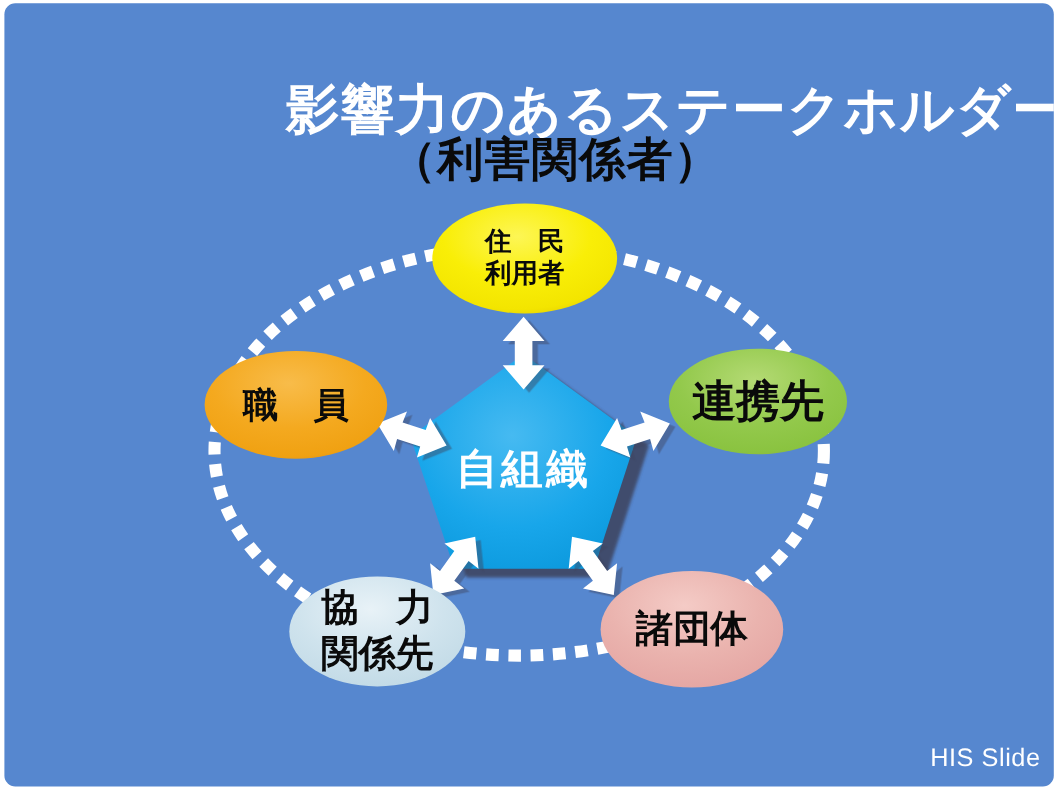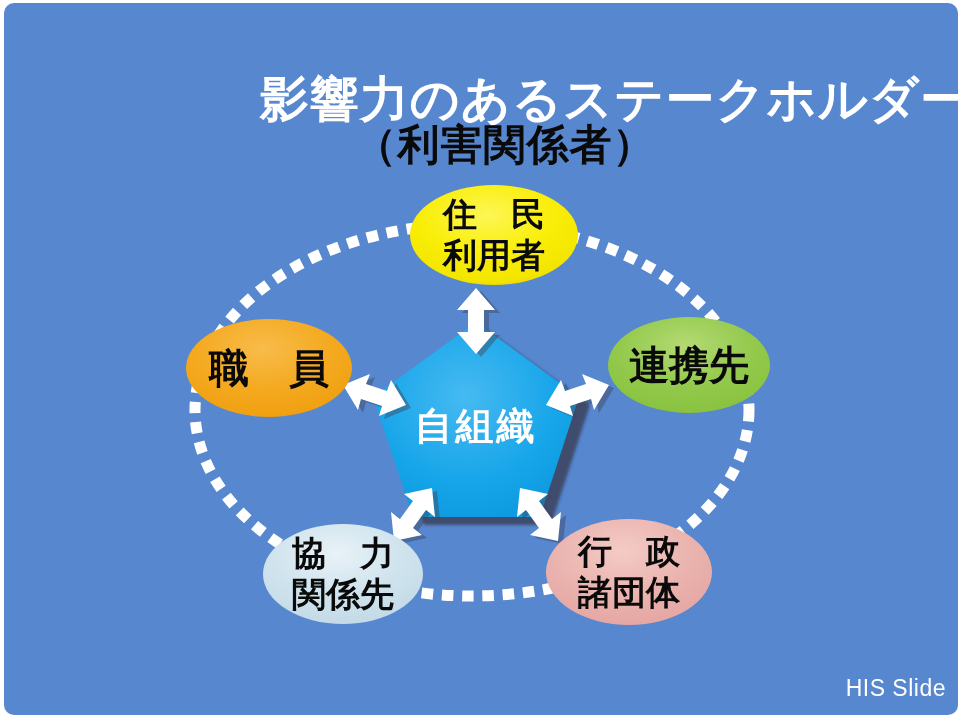--- a/index.html
+++ b/index.html
@@ -10,23 +10,23 @@
   .title{position:absolute;left:0;top:52px;width:100%;margin:12px;text-align:right;
          font-size:49px;font-weight:bold;color:#ffffff;letter-spacing:1px;}
   .subtitle{position:absolute;left:0;top:114px;width:100%;text-align:center;
          font-size:42px;font-weight:bold;color:#0a0a0a;letter-spacing:1px;padding-left:24px;}
   .diagram{position:absolute;left:0;top:0;width:954px;height:712px;}
   .arrows{filter:drop-shadow(5px 3px 0 rgba(62,69,96,0.45));}
   .bubble{position:absolute;display:flex;flex-direction:column;align-items:center;
           justify-content:center;border-radius:50%;color:#0a0a0a;font-weight:bold;
           text-align:center;line-height:1.2;}
   .bubble span{display:block;}
-  .b-residents{left:406px;top:182px;width:168px;height:100px;font-size:34px;
+  .b-residents{left:389px;top:182px;width:168px;height:100px;font-size:24px;
     background:radial-gradient(ellipse 100% 100% at 46% 30%,#fdf655 0%,#f9ee07 40%,#f3e500 66%,#d9bc00 86%,#ae8c00 100%);}
-  .b-staff{left:182px;top:316px;width:166px;height:98px;font-size:40px;
+  .b-staff{left:182px;top:316px;width:166px;height:98px;font-size:32px;
     background:radial-gradient(ellipse 100% 100% at 46% 30%,#f8bc4a 0%,#f4a91f 42%,#f0a112 68%,#cc7d0e 88%,#a3640f 100%);}
   .b-partners{left:604px;top:314px;width:162px;height:96px;font-size:40px;
     background:radial-gradient(ellipse 100% 100% at 48% 30%,#b4da74 0%,#93c94c 42%,#8ac340 68%,#a58a3d 90%,#8a6b31 100%);}
   .b-cooperation{left:259px;top:521px;width:160px;height:100px;font-size:34px;
     background:radial-gradient(ellipse 100% 100% at 46% 30%,#e8f2f7 0%,#cfe3ed 42%,#c3dbe7 70%,#c2a9b4 92%,#b295a2 100%);}
   .b-government{left:542px;top:516px;width:166px;height:106px;font-size:34px;
     background:radial-gradient(ellipse 100% 100% at 46% 30%,#f4cbc6 0%,#eab3ae 42%,#e5a7a4 70%,#c38384 90%,#a86e71 100%);}
   .center-label{position:absolute;left:352px;top:398px;width:240px;text-align:center;
     font-size:38px;font-weight:bold;color:#ffffff;letter-spacing:3px;}
   .watermark{position:absolute;right:12px;bottom:13px;font-size:23px;font-weight:400;
@@ -80,21 +80,20 @@
     <div class="bubble b-partners">
       <span>連携先</span>
     </div>
 
     <div class="bubble b-cooperation">
       <span>協　力</span>
       <span>関係先</span>
     </div>
 
     <div class="bubble b-government">
-      <span>行　政</span>
       <span>諸団体</span>
     </div>
 
     <div class="center-label">自組織</div>
 
     <div class="watermark">HIS Slide</div>
 
   </div>
 </div>
 

